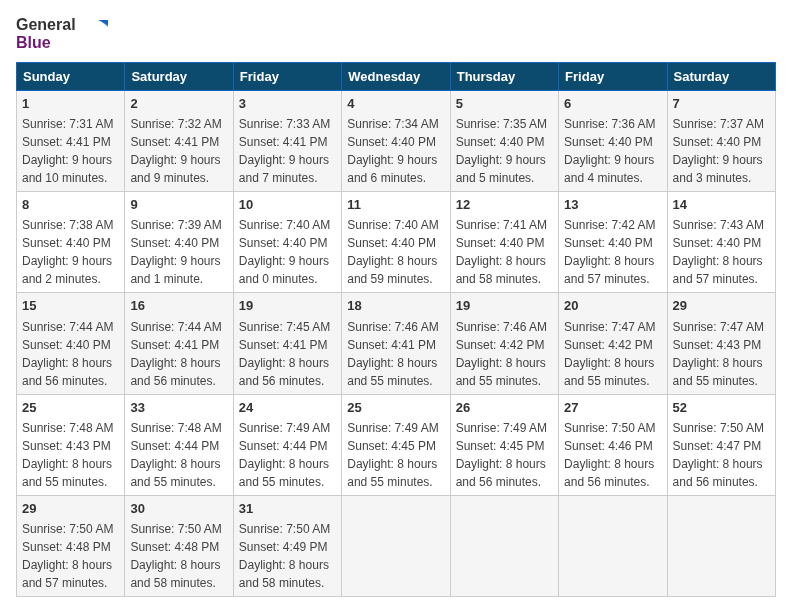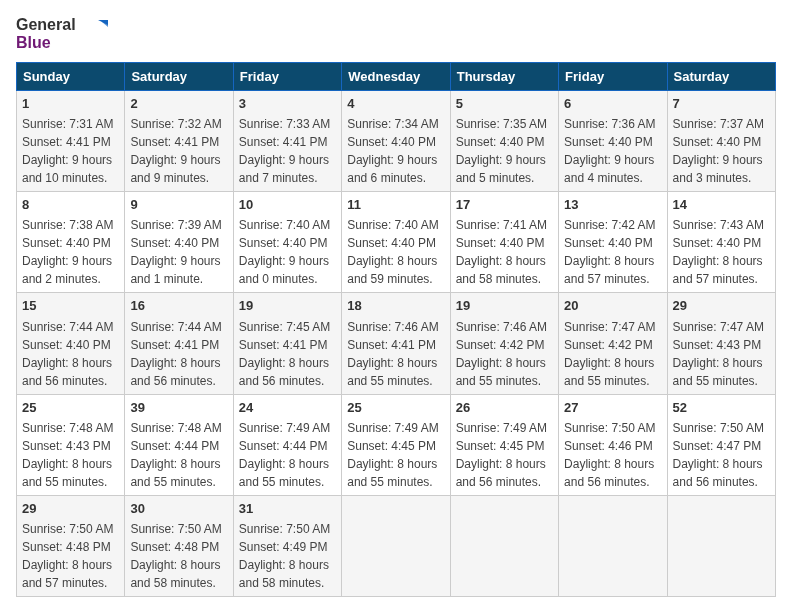--- a/index.html
+++ b/index.html
@@ -120,36 +120,36 @@
         <td><span class="day-number">4</span><span class="day-info">Sunrise: 7:34 AM<br>Sunset: 4:40 PM<br>Daylight: 9 hours and 6 minutes.</span></td>
         <td><span class="day-number">5</span><span class="day-info">Sunrise: 7:35 AM<br>Sunset: 4:40 PM<br>Daylight: 9 hours and 5 minutes.</span></td>
         <td><span class="day-number">6</span><span class="day-info">Sunrise: 7:36 AM<br>Sunset: 4:40 PM<br>Daylight: 9 hours and 4 minutes.</span></td>
         <td><span class="day-number">7</span><span class="day-info">Sunrise: 7:37 AM<br>Sunset: 4:40 PM<br>Daylight: 9 hours and 3 minutes.</span></td>
       </tr>
       <tr>
         <td><span class="day-number">8</span><span class="day-info">Sunrise: 7:38 AM<br>Sunset: 4:40 PM<br>Daylight: 9 hours and 2 minutes.</span></td>
         <td><span class="day-number">9</span><span class="day-info">Sunrise: 7:39 AM<br>Sunset: 4:40 PM<br>Daylight: 9 hours and 1 minute.</span></td>
         <td><span class="day-number">10</span><span class="day-info">Sunrise: 7:40 AM<br>Sunset: 4:40 PM<br>Daylight: 9 hours and 0 minutes.</span></td>
         <td><span class="day-number">11</span><span class="day-info">Sunrise: 7:40 AM<br>Sunset: 4:40 PM<br>Daylight: 8 hours and 59 minutes.</span></td>
-        <td><span class="day-number">17</span><span class="day-info">Sunrise: 7:41 AM<br>Sunset: 4:40 PM<br>Daylight: 8 hours and 58 minutes.</span></td>
+        <td><span class="day-number">12</span><span class="day-info">Sunrise: 7:41 AM<br>Sunset: 4:40 PM<br>Daylight: 8 hours and 58 minutes.</span></td>
         <td><span class="day-number">13</span><span class="day-info">Sunrise: 7:42 AM<br>Sunset: 4:40 PM<br>Daylight: 8 hours and 57 minutes.</span></td>
         <td><span class="day-number">14</span><span class="day-info">Sunrise: 7:43 AM<br>Sunset: 4:40 PM<br>Daylight: 8 hours and 57 minutes.</span></td>
       </tr>
       <tr>
         <td><span class="day-number">15</span><span class="day-info">Sunrise: 7:44 AM<br>Sunset: 4:40 PM<br>Daylight: 8 hours and 56 minutes.</span></td>
         <td><span class="day-number">16</span><span class="day-info">Sunrise: 7:44 AM<br>Sunset: 4:41 PM<br>Daylight: 8 hours and 56 minutes.</span></td>
         <td><span class="day-number">19</span><span class="day-info">Sunrise: 7:45 AM<br>Sunset: 4:41 PM<br>Daylight: 8 hours and 56 minutes.</span></td>
         <td><span class="day-number">18</span><span class="day-info">Sunrise: 7:46 AM<br>Sunset: 4:41 PM<br>Daylight: 8 hours and 55 minutes.</span></td>
         <td><span class="day-number">19</span><span class="day-info">Sunrise: 7:46 AM<br>Sunset: 4:42 PM<br>Daylight: 8 hours and 55 minutes.</span></td>
         <td><span class="day-number">20</span><span class="day-info">Sunrise: 7:47 AM<br>Sunset: 4:42 PM<br>Daylight: 8 hours and 55 minutes.</span></td>
         <td><span class="day-number">29</span><span class="day-info">Sunrise: 7:47 AM<br>Sunset: 4:43 PM<br>Daylight: 8 hours and 55 minutes.</span></td>
       </tr>
       <tr>
         <td><span class="day-number">25</span><span class="day-info">Sunrise: 7:48 AM<br>Sunset: 4:43 PM<br>Daylight: 8 hours and 55 minutes.</span></td>
-        <td><span class="day-number">39</span><span class="day-info">Sunrise: 7:48 AM<br>Sunset: 4:44 PM<br>Daylight: 8 hours and 55 minutes.</span></td>
+        <td><span class="day-number">33</span><span class="day-info">Sunrise: 7:48 AM<br>Sunset: 4:44 PM<br>Daylight: 8 hours and 55 minutes.</span></td>
         <td><span class="day-number">24</span><span class="day-info">Sunrise: 7:49 AM<br>Sunset: 4:44 PM<br>Daylight: 8 hours and 55 minutes.</span></td>
         <td><span class="day-number">25</span><span class="day-info">Sunrise: 7:49 AM<br>Sunset: 4:45 PM<br>Daylight: 8 hours and 55 minutes.</span></td>
         <td><span class="day-number">26</span><span class="day-info">Sunrise: 7:49 AM<br>Sunset: 4:45 PM<br>Daylight: 8 hours and 56 minutes.</span></td>
         <td><span class="day-number">27</span><span class="day-info">Sunrise: 7:50 AM<br>Sunset: 4:46 PM<br>Daylight: 8 hours and 56 minutes.</span></td>
         <td><span class="day-number">52</span><span class="day-info">Sunrise: 7:50 AM<br>Sunset: 4:47 PM<br>Daylight: 8 hours and 56 minutes.</span></td>
       </tr>
       <tr>
         <td><span class="day-number">29</span><span class="day-info">Sunrise: 7:50 AM<br>Sunset: 4:48 PM<br>Daylight: 8 hours and 57 minutes.</span></td>
         <td><span class="day-number">30</span><span class="day-info">Sunrise: 7:50 AM<br>Sunset: 4:48 PM<br>Daylight: 8 hours and 58 minutes.</span></td>
         <td><span class="day-number">31</span><span class="day-info">Sunrise: 7:50 AM<br>Sunset: 4:49 PM<br>Daylight: 8 hours and 58 minutes.</span></td>

